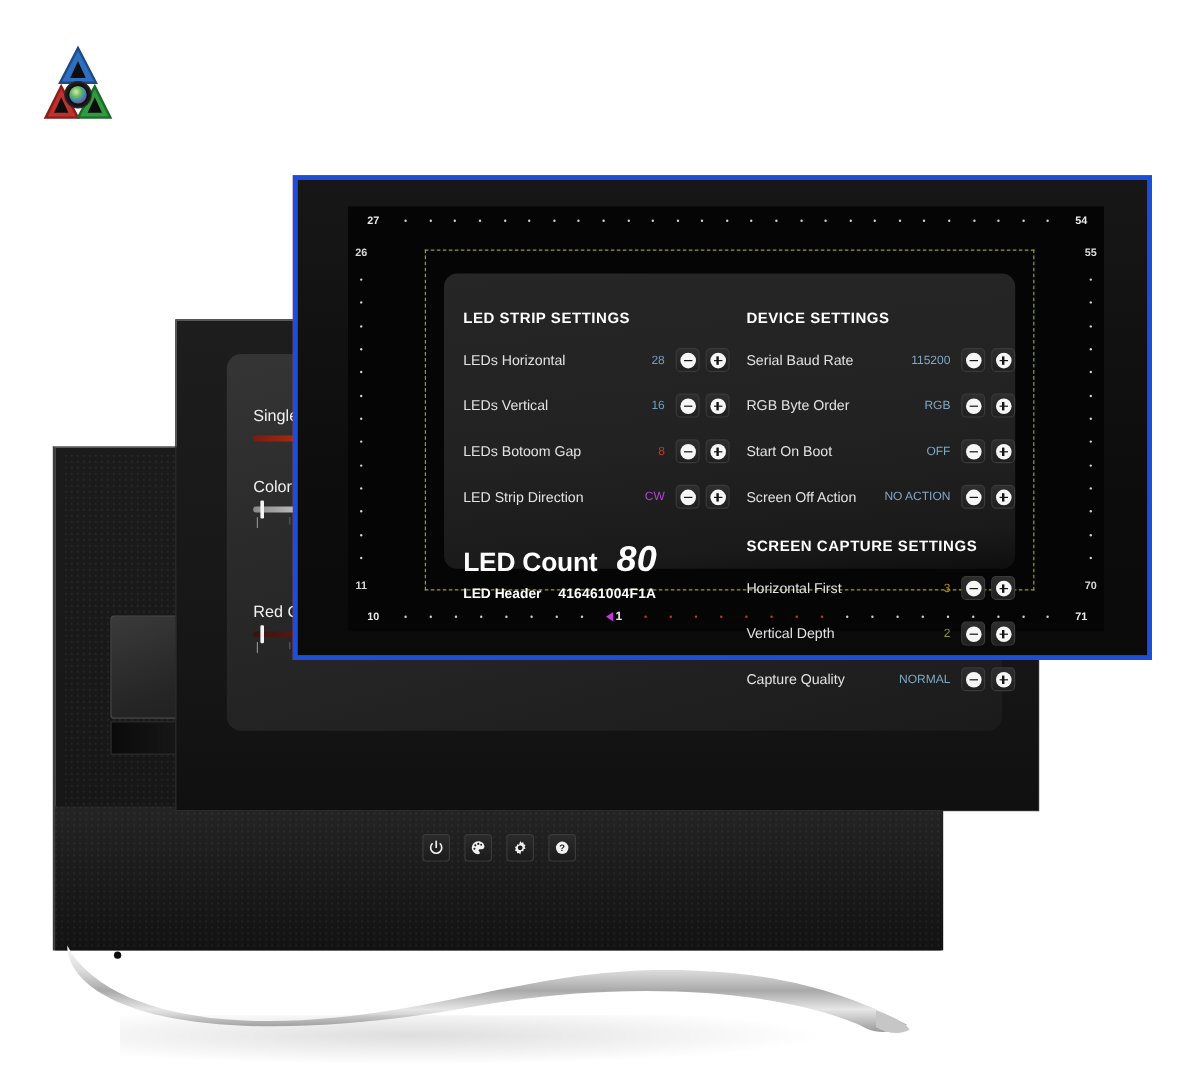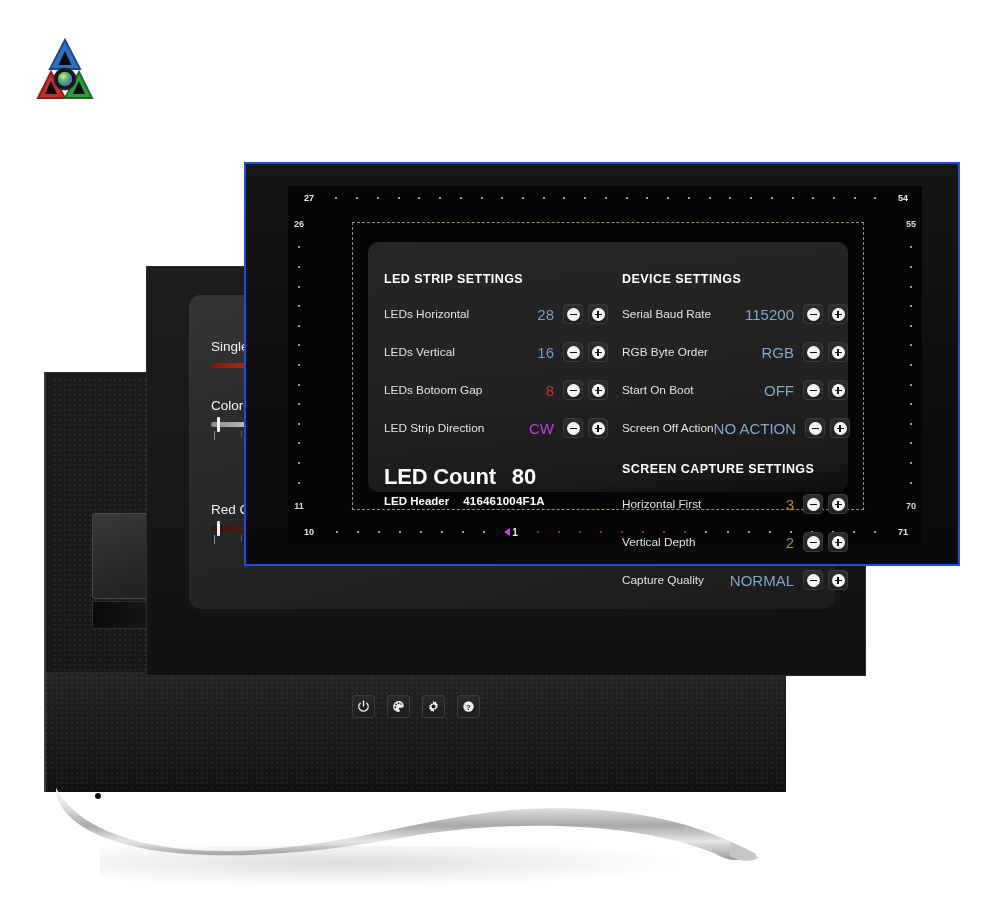--- a/index.html
+++ b/index.html
@@ -119,23 +119,23 @@
     position:absolute; top:-5px; width:3px; height:15px;
     background:#f4f4f4; border-radius:1px;
   }
   .sl-ticks{ display:flex; gap:26px; margin-left:3px; }
   .sl-ticks i{ width:1px; height:9px; background:#8c8c8c; display:block; }
   .sl-ticks i.faint{ background:#5a5a5a; height:6px; }
   .sl-gap-a{height:26px;} .sl-gap-b{height:62px;}
 
   
   #tv-front{
-    position:absolute; left:244px; top:162px; width:716px; height:404px;
+    position:absolute; left:244px; top:146px; width:716px; height:404px;
     background:#ec4899;
-    border:2px solid #1d4ed8;
+    border:4px solid #1d4ed8;
   }
   #tv-front-bezel{
     position:absolute; inset:0;
     background:linear-gradient(180deg,#171717,#0d0d0d 60%,#0a0a0a);
   }
   
   #led-ring{
     position:absolute; left:42px; top:22px; right:36px; bottom:20px;
     background:#050505;
   }
@@ -184,21 +184,21 @@
   }
   .sec-title.second{ margin-top:20px; }
 
   .srow{
     display:flex; align-items:center; height:28px; margin-bottom:10px;
   }
   .srow .lab{
     color:#e2e2e2; font-size:11.8px; font-weight:400; white-space:nowrap;
   }
   .srow .val{
-    font-size:15px; font-weight:400; text-align:right; white-space:nowrap;
+    font-size:10px; font-weight:400; text-align:right; white-space:nowrap;
     margin-right:9px;
   }
   .stepper{ display:flex; gap:5px; flex:0 0 auto; }
   .sbtn{
     width:20px; height:20px; border-radius:4px;
     background:linear-gradient(180deg,#2e2e2e,#202020);
     border:1px solid #3a3a3a;
     display:flex; align-items:center; justify-content:center;
   }
   .sbtn .circ{
@@ -216,21 +216,21 @@
 
   
   #col-left .srow .lab{ width:150px; }
   #col-left .srow .val{ width:42px; }
   #col-right .srow .lab{ width:126px; }
   #col-right .srow .val{ width:104px; }
 
   #ledcount-block{ margin-top:22px; }
   #ledcount-line{ display:flex; align-items:baseline; gap:16px; }
   #ledcount-line .k{ color:#fff; font-size:22px; font-weight:700; letter-spacing:-0.2px;}
-  #ledcount-line .v{ color:#fff; font-size:22px; font-weight:700; }
+  #ledcount-line .v{ color:#fff; font-size:30px; font-weight:700;font-style:italic; }
   #ledheader-line{ display:flex; align-items:baseline; gap:14px; margin-top:5px;}
   #ledheader-line .k{ color:#fff; font-size:11.5px; font-weight:700; }
   #ledheader-line .v{ color:#fff; font-size:11.5px; font-weight:700; letter-spacing:0.2px;}
 </style>
 </head>
 <body>
 
 <div id="stage">
 
   <div id="badges">

